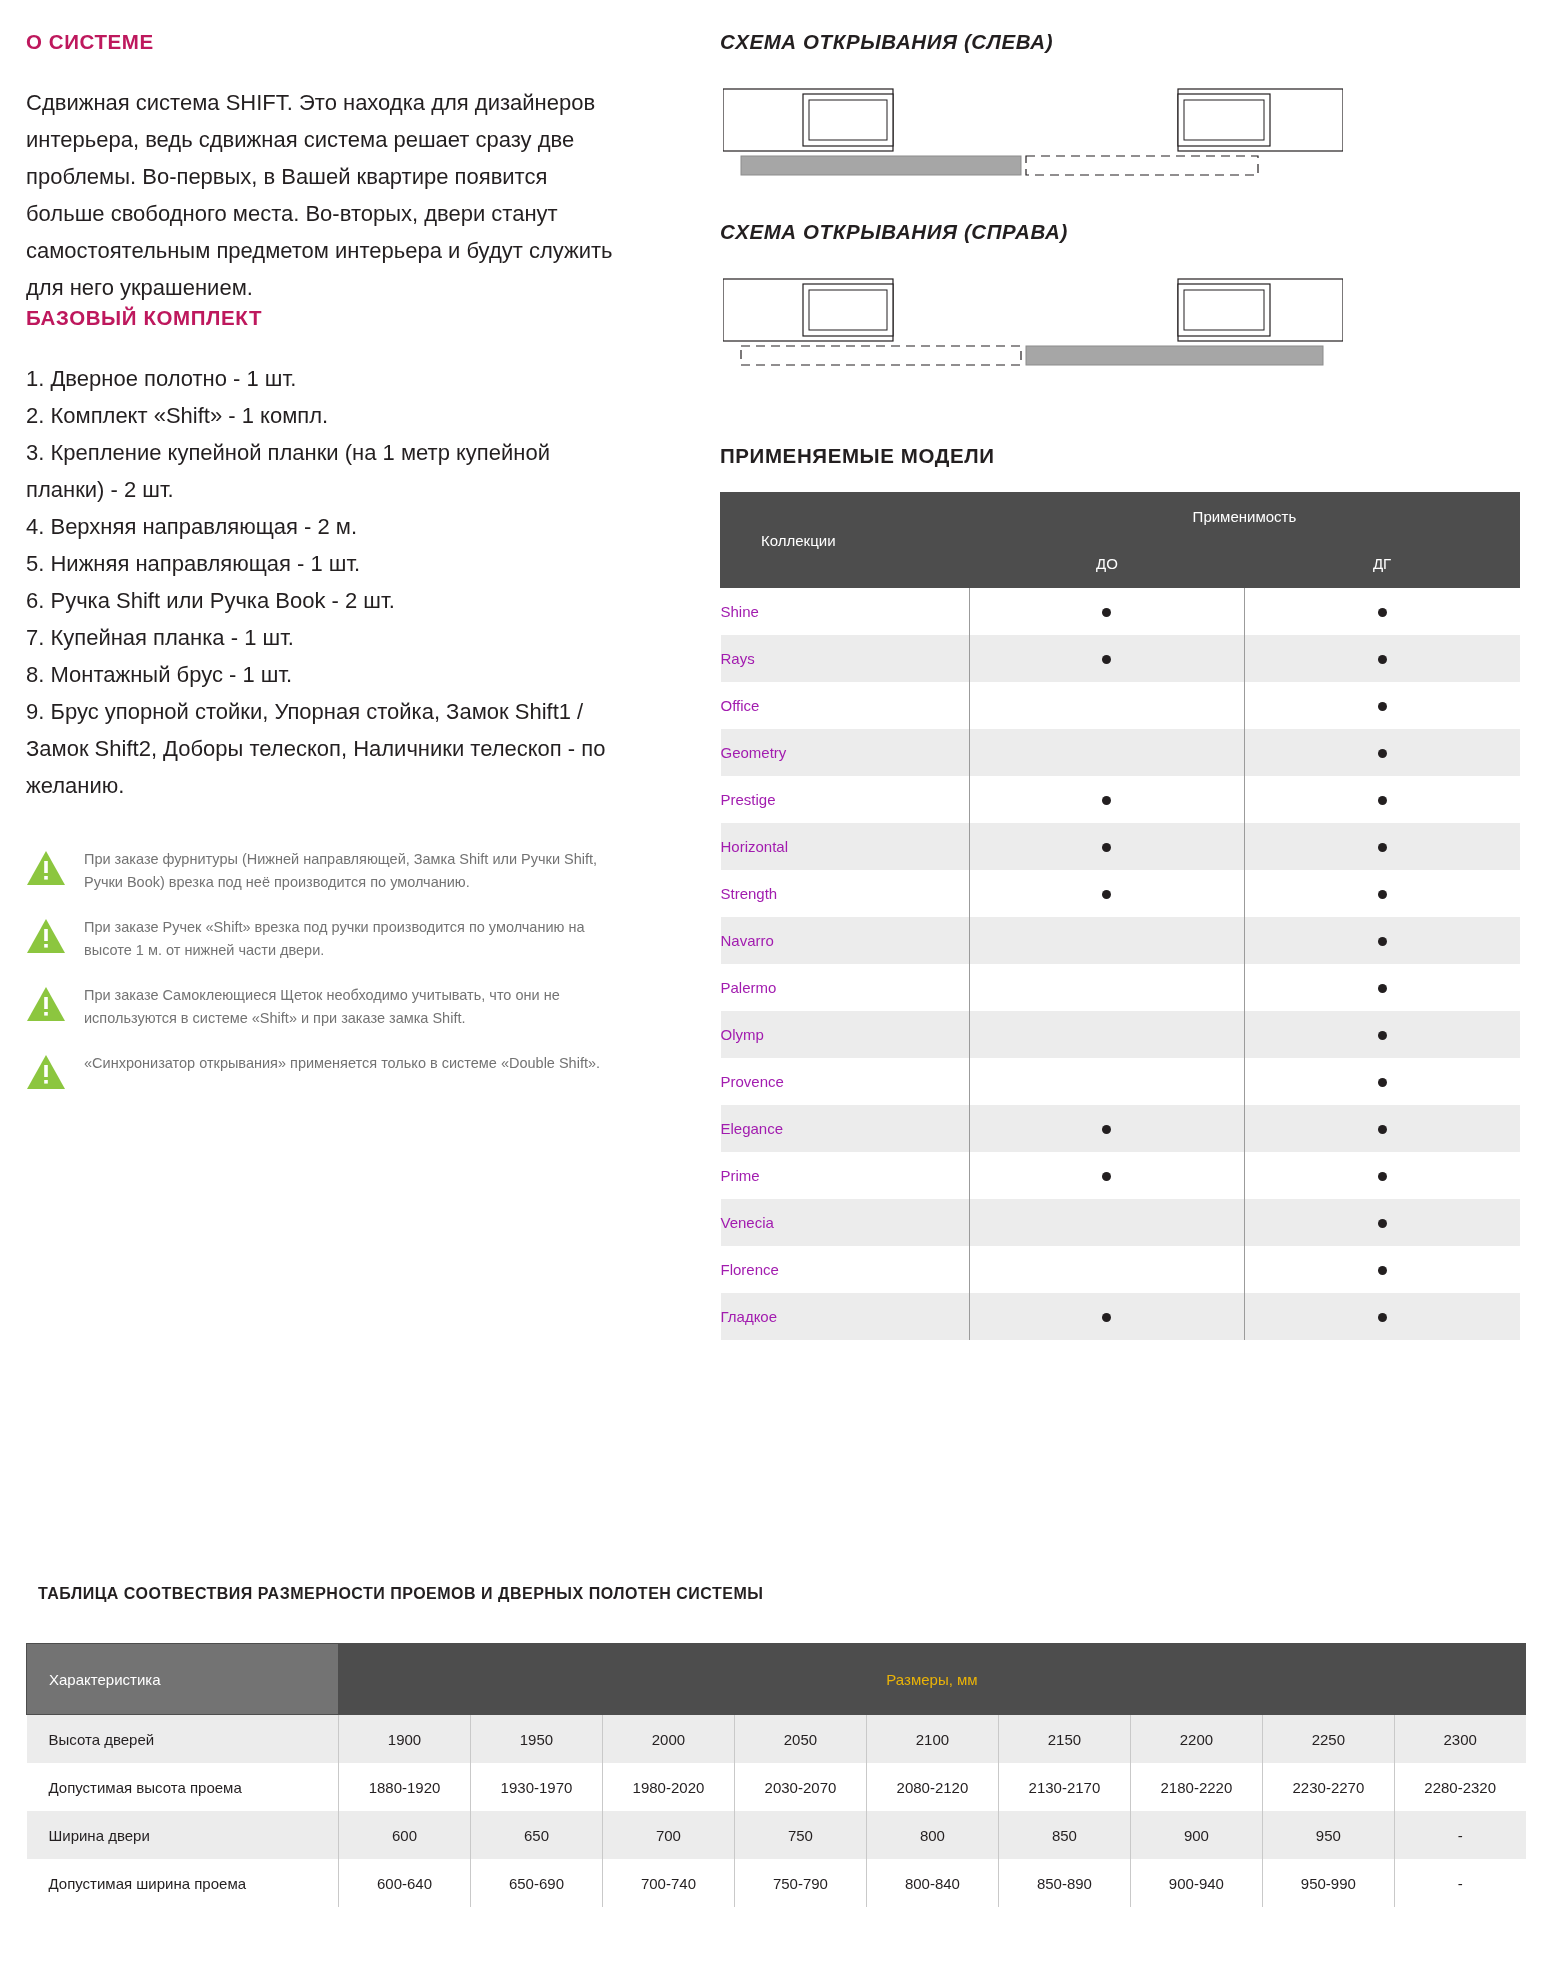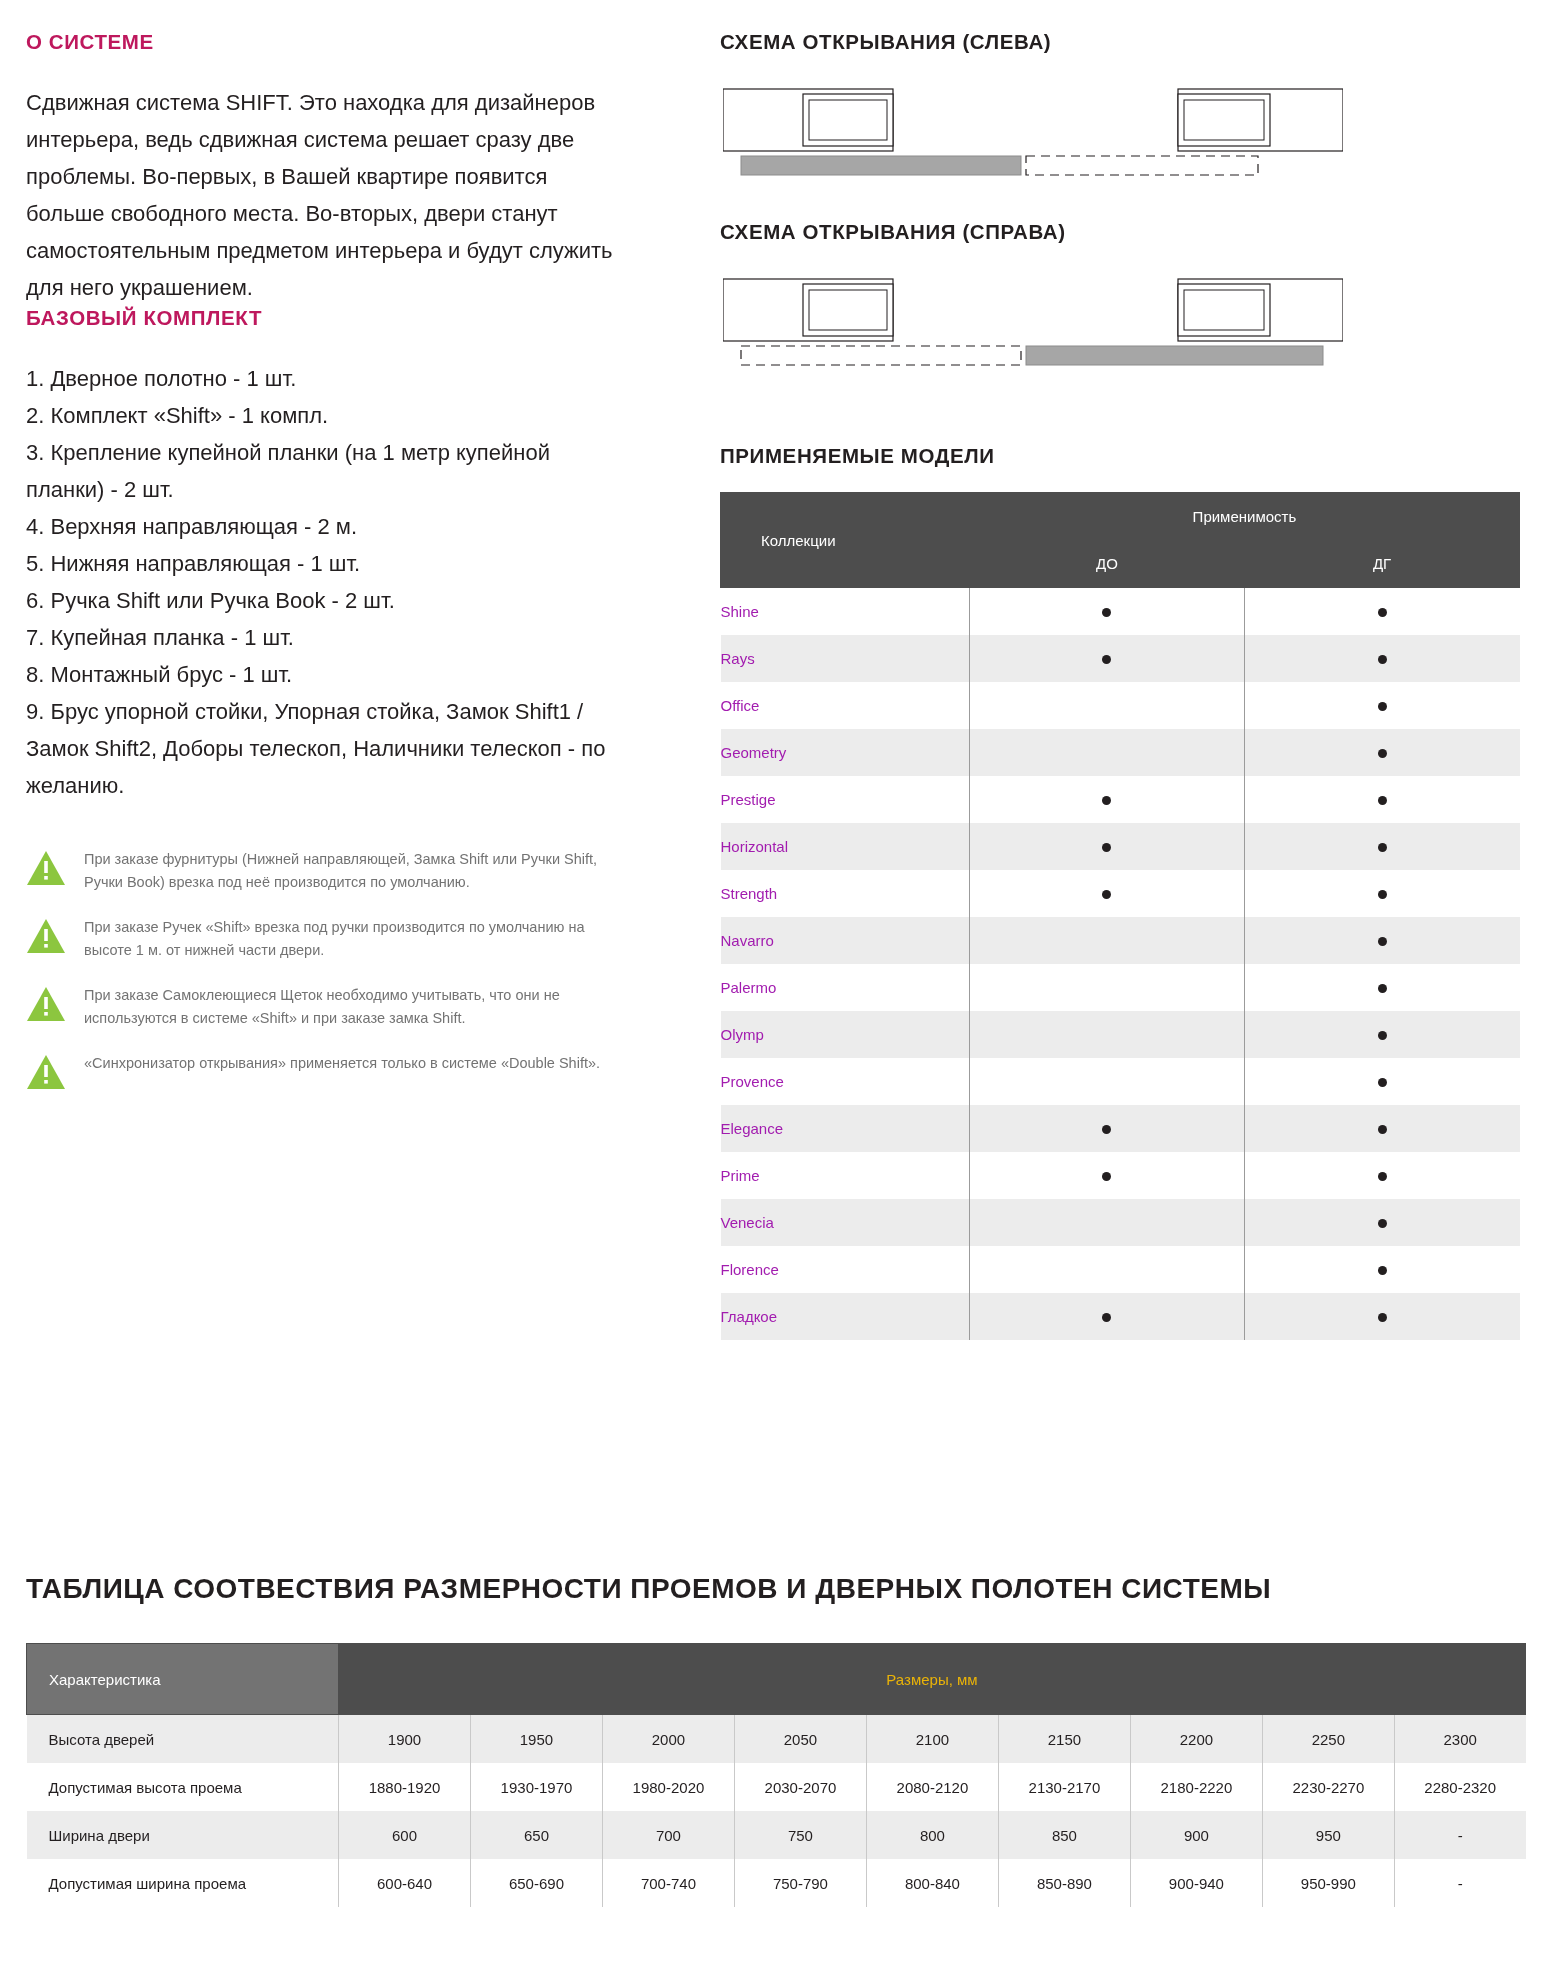--- a/index.html
+++ b/index.html
@@ -93,20 +93,21 @@
     color: #737373;
   }
 
   
   .scheme-block { margin-bottom: 26px; }
   .scheme-title {
     font-size: 20.5px;
     font-weight: bold;
     letter-spacing: 0.6px;
     margin: 0 0 30px 0;
+    font-style: italic;
   }
   .scheme-canvas {
     position: relative;
     width: 620px;
     height: 110px;
     margin-left: 3px;
   }
   .scheme-canvas svg { display:block; }
 
   .models-title {
@@ -172,24 +173,24 @@
     height: 9px;
     border-radius: 50%;
     background: #231f20;
   }
 
   
   .bottom-title {
     position: absolute;
     left: 26px;
     top: 1573px;
-    font-size: 28px;
+    font-size: 16px;
     font-weight: bold;
     letter-spacing: 0.5px;
-    margin: 0;
+    margin: 12px;
   }
   .sizes-wrap {
     position: absolute;
     left: 26px;
     top: 1643px;
     width: 1500px;
   }
   table.sizes {
     border-collapse: collapse;
     width: 1500px;

